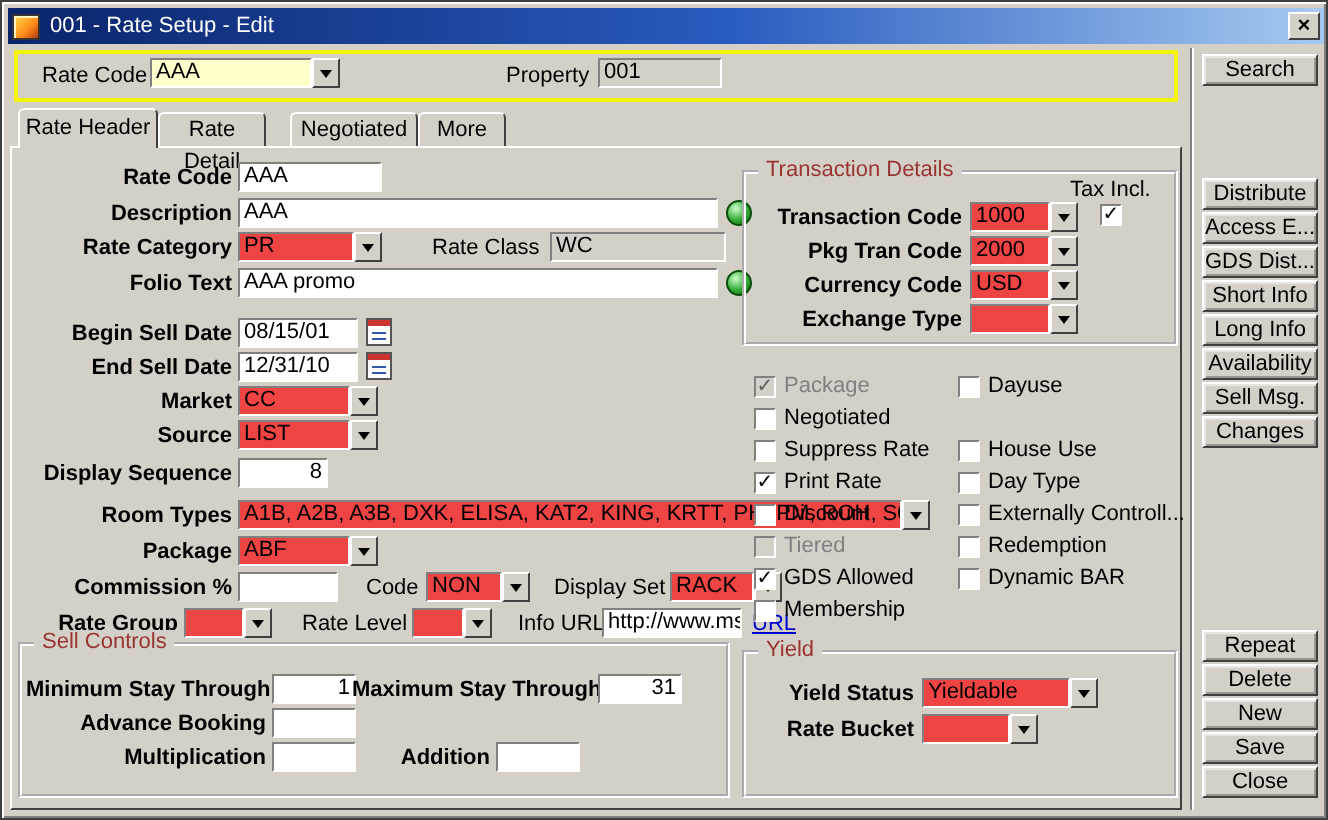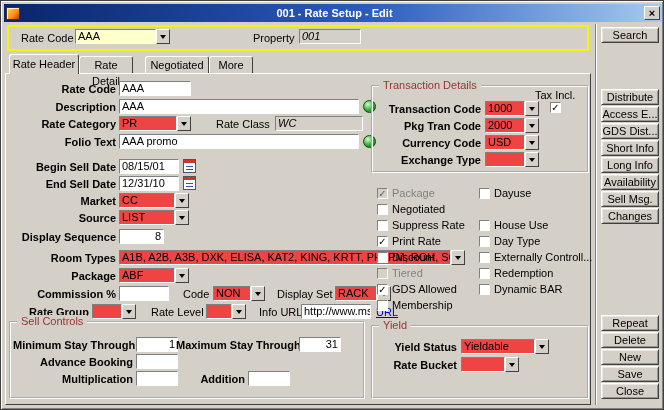--- a/index.html
+++ b/index.html
@@ -8,35 +8,35 @@
   #window { position:relative; width:664px; height:410px; background:#d4d0c8;
             border:1px solid #404040;
             box-shadow: inset 1px 1px 0 #ffffff, inset -1px -1px 0 #808080; }
 
   .titlebar { position:absolute; left:3px; top:3px; width:658px; height:18px;
               background:linear-gradient(90deg,#0a246a 0%, #2a5bbf 55%, #a6caf0 100%);
               display:flex; align-items:center; padding:0 2px; }
   .app-icon { width:14px; height:13px; border:1px solid #333;
               background:linear-gradient(135deg,#ffd84d 0%, #ff8c1a 60%, #b23b10 100%);
               box-shadow: inset 1px 1px 0 #fff3c0; }
-  .title-text { color:#ffffff; font-weight:bold; margin-left:5px; flex:1;
-                white-space:nowrap; overflow:hidden;text-align:center; }
+  .title-text { color:#ffffff; font-weight:normal; margin-left:5px; flex:1;
+                white-space:nowrap; overflow:hidden; }
   .close-btn { width:16px; height:14px; background:#d4d0c8; text-align:center;
                line-height:12px; font-weight:bold; font-size:11px; color:#000;
                border:1px solid; border-color:#ffffff #404040 #404040 #ffffff; }
 
   .label { position:absolute; height:14px; line-height:14px; color:#000; white-space:nowrap; }
   .r { text-align:right;font-weight:bold; }
   .b { font-weight:bold; }
   .dim { color:#808080; }
 
   .field { position:absolute; height:15px; background:#ffffff; padding:0 2px;
            line-height:13px; white-space:nowrap; overflow:hidden;
            border:1px solid; border-color:#808080 #ffffff #ffffff #808080; }
-  .field.gray { background:#d4d0c8;font-style:italic; }
+  .field.gray { background:#d4d0c8; }
   .field.num { text-align:right; }
 
   .combo { position:absolute; height:15px; display:flex; }
   .ctext { flex:1; background:#ef4444; padding:0 2px; line-height:13px;
            white-space:nowrap; overflow:hidden;
            border:1px solid; border-color:#808080 #ffffff #ffffff #808080; }
   .ctext.hl { background:#ffffcc; }
   .cbtn { width:14px; height:15px; background:#d4d0c8; display:flex;
           align-items:center; justify-content:center;
           border:1px solid; border-color:#ffffff #404040 #404040 #ffffff; }

